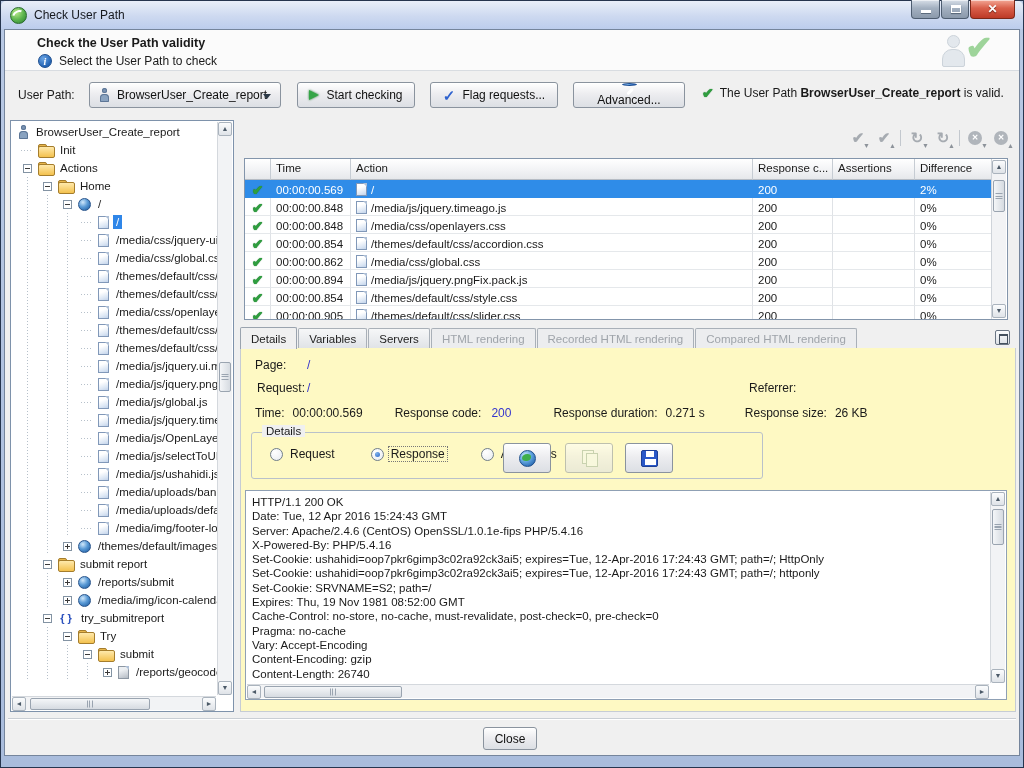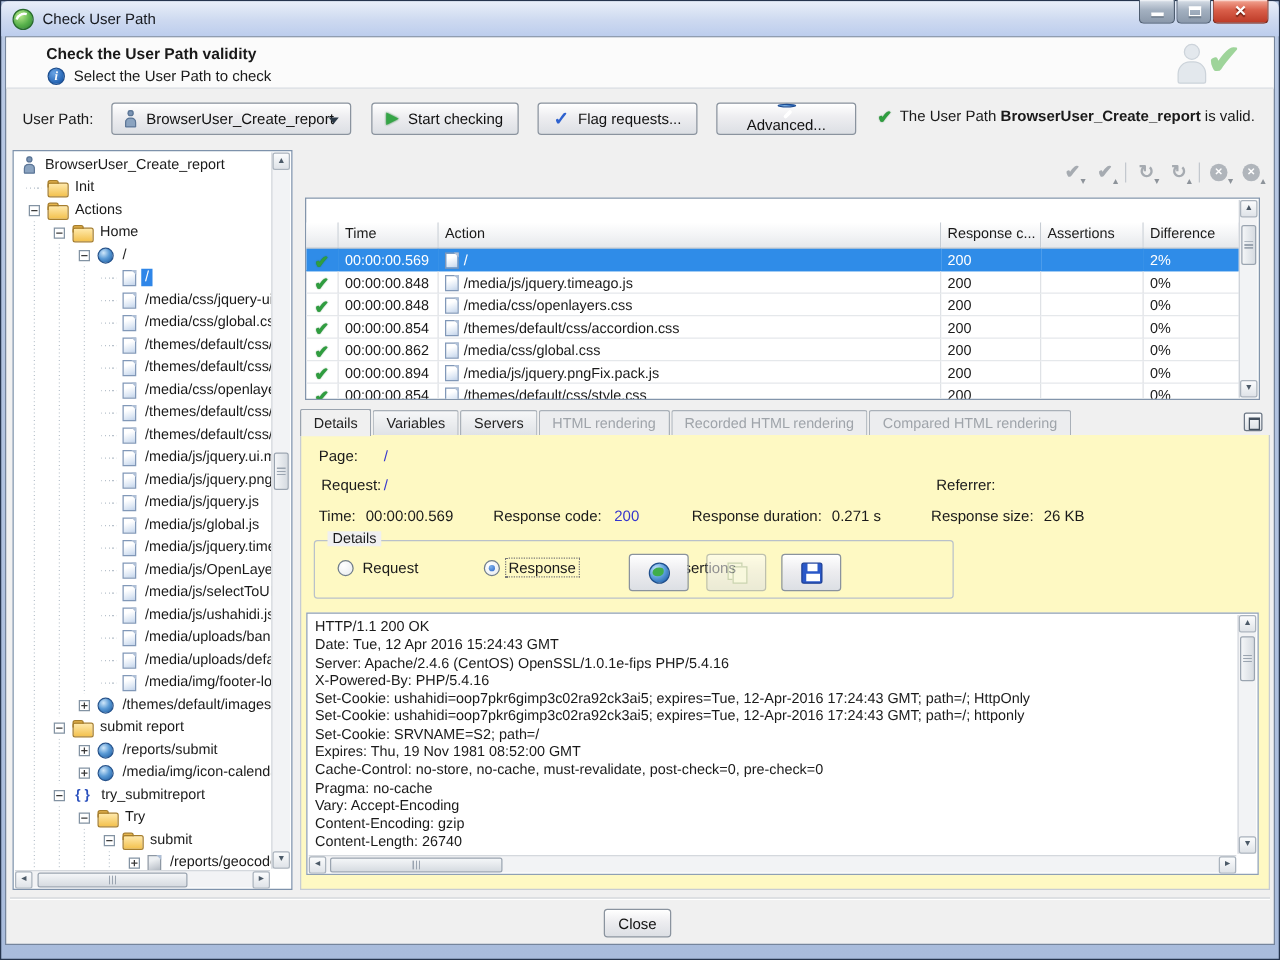--- a/index.html
+++ b/index.html
@@ -101,21 +101,21 @@
 
   
   #resulticons{position:absolute;left:800px;top:126px;width:212px;height:24px;display:flex;align-items:center;justify-content:flex-end;gap:6px;}
   .ric{position:relative;width:20px;height:20px;color:#a6abb1;font-size:15px;font-weight:bold;text-align:center;line-height:20px;}
   .ric .globe-x{position:absolute;left:2px;top:3px;width:14px;height:14px;border-radius:50%;background:#b0b5bb;color:#fff;font-size:8px;line-height:14px;font-weight:bold;}
   .ric .arrow{position:absolute;right:-2px;bottom:-1px;font-size:7px;color:#8d939a;line-height:7px;}
   .sep-v{width:1px;height:16px;background:#c3c8ce;}
 
   
   #table{position:absolute;left:244px;top:158px;width:764px;height:162px;background:#fff;border:1px solid #8395ab;overflow:hidden;}
-  #thead{display:flex;height:21px;margin-top:19px;}
+  #thead{display:flex;height:21px;}
   .hcell{background:linear-gradient(#ffffff,#f2f3f5 55%,#e6e8eb);border-right:1px solid #c6ccd3;border-bottom:1px solid #b6bcc4;
     font-size:11.5px;padding:3px 0 0 5px;white-space:nowrap;overflow:hidden;flex:none;}
   .trowt{display:flex;height:18px;}
   .tcell{border-right:1px solid #dfe2e6;border-bottom:1px solid #e5e8eb;font-size:11.5px;padding:2px 0 0 5px;
     white-space:nowrap;overflow:hidden;flex:none;display:flex;align-items:center;gap:4px;}
   .tcell.center{justify-content:center;padding-left:0;}
   .trowt.sel .tcell{background:#2f8ce8;color:#fff;border-color:#2f8ce8;}
   #table-vsb{right:1px;top:1px;width:15px;bottom:1px;border-left:1px solid #cfd4da;}
 
   
@@ -126,21 +126,21 @@
   .tab.disabled{color:#9fa4aa;background:#ecedef;}
   #panel-max-btn{position:absolute;right:3px;top:3px;width:15px;height:15px;background:linear-gradient(#fbfcfd,#dde1e6);border:1px solid #6b7684;border-radius:2px;}
   #panel-max-btn::after{content:"";position:absolute;left:3px;top:3px;width:7px;height:7px;border:1px solid #44505e;border-top:2px solid #44505e;}
 
   
   #panebox{position:absolute;left:240px;top:348px;width:776px;height:364px;border:1px solid #c6ccd4;border-top:none;background:#fef9c3;}
   .frow{position:absolute;display:flex;align-items:center;white-space:nowrap;}
   .link{color:#3535cd;}
   #dgroup{position:absolute;left:10px;top:84px;width:512px;height:47px;border:1px solid #b9c1ca;border-radius:3px;}
   #dgroup-legend{position:absolute;left:10px;top:-8px;background:#f0f0f0;padding:0 4px;font-size:11.5px;}
-  #radios{position:absolute;left:18px;top:14px;display:flex;gap:50px;align-items:center;}
+  #radios{position:absolute;left:18px;top:14px;display:flex;gap:34px;align-items:center;}
   .radio{display:flex;align-items:center;gap:5px;}
   .rdot{width:13px;height:13px;border-radius:50%;border:1px solid #707d8a;background:radial-gradient(circle at 35% 30%,#fff,#e7ebef);position:relative;flex:none;}
   .radio.checked .rdot::after{content:"";position:absolute;left:3px;top:3px;width:5px;height:5px;border-radius:50%;background:radial-gradient(circle at 35% 30%,#7db1ea,#2c66c9);}
   .radio.checked .rlabel{outline:1px dotted #777;}
   .rlabel{padding:0 2px;}
   .dbtn{position:absolute;top:95px;width:48px;height:30px;}
   .dbtn.disabled{opacity:.55;}
   .i-earth{width:17px;height:17px;border-radius:50%;background:radial-gradient(circle at 35% 30%,#cfe9ff,#5ea1dd 45%,#2c6cb4 80%);border:1px solid #1f4f8c;position:relative;overflow:hidden;}
   .i-earth::after{content:"";position:absolute;left:2px;top:3px;width:9px;height:7px;background:#3fae4c;border-radius:60% 40% 55% 45%;}
   .i-copy{width:15px;height:16px;position:relative;}
@@ -357,30 +357,20 @@
         <span class="tlabel">/media/js/jquery.pngF</span>
       </div>
       <div class="trow">
         <span class="tguide"></span>
         <span class="tguide"></span>
         <span class="tguide"></span>
         <span class="tslot">
           <span class="conn"></span>
         </span>
         <span class="ticon i-page"></span>
-        <span class="tlabel">/media/js/jquery.js</span>
-      </div>
-      <div class="trow">
-        <span class="tguide"></span>
-        <span class="tguide"></span>
-        <span class="tguide"></span>
-        <span class="tslot">
-          <span class="conn"></span>
-        </span>
-        <span class="ticon i-page"></span>
         <span class="tlabel">/media/js/global.js</span>
       </div>
       <div class="trow">
         <span class="tguide"></span>
         <span class="tguide"></span>
         <span class="tguide"></span>
         <span class="tslot">
           <span class="conn"></span>
         </span>
         <span class="ticon i-page"></span>

